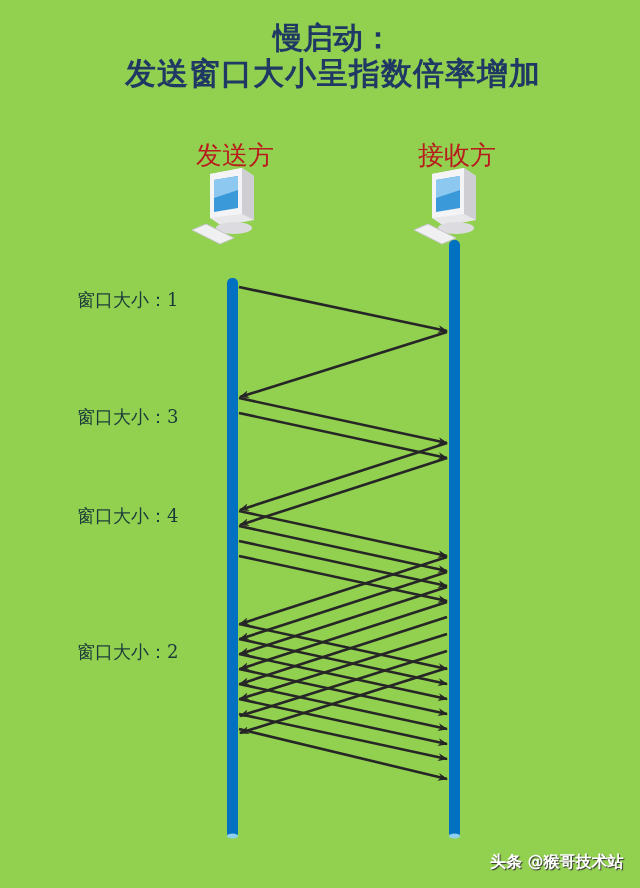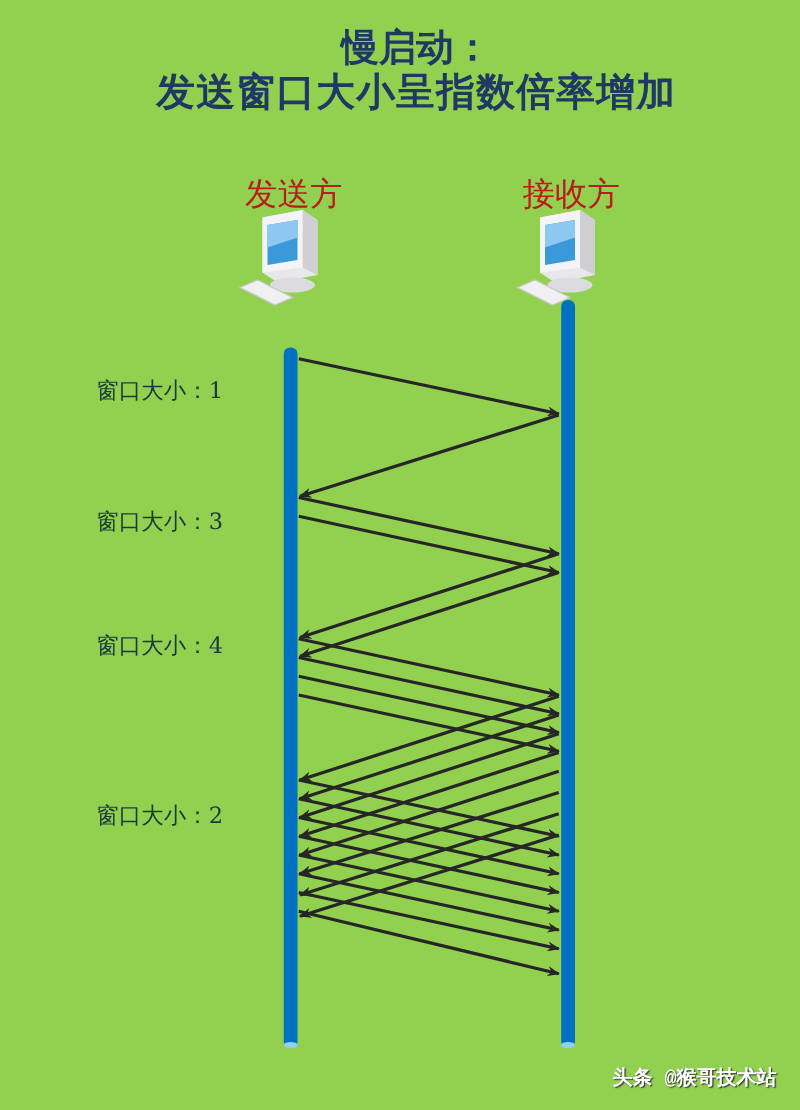--- a/index.html
+++ b/index.html
@@ -3,32 +3,32 @@
 <meta charset="utf-8">
 <style>
   html,body{margin:0;padding:0;}
   body{width:640px;height:888px;background:#92d050;position:relative;overflow:hidden;font-family:"DejaVu Sans",sans-serif;}
   .title{position:absolute;left:0;width:640px;text-align:center;color:#1f3864;font-weight:bold;padding-left:13px;}
   .t1{top:18px;font-size:30px;}
   .t2{top:53px;font-size:31px;letter-spacing:1px;}
   .party{position:absolute;top:138px;font-size:26px;color:#b91c1c;font-family:"DejaVu Serif",serif;}
   .wlabel{position:absolute;left:77px;font-size:18px;color:#1a3a3a;font-family:"DejaVu Serif",serif;}
   svg{position:absolute;left:0;top:0;}
-  .wm{position:absolute;left:490px;top:852px;font-size:16px;color:#fff;text-shadow:1px 1px 1px #333;font-weight:bold;font-family:Liberation Mono, monospace;}
+  .wm{position:absolute;left:490px;top:852px;font-size:16px;color:#fff;text-shadow:1px 1px 1px #333;font-weight:bold;}
 </style>
 </head>
 <body>
 
 <div class="title t1">慢启动：</div>
 <div class="title t2">发送窗口大小呈指数倍率增加</div>
 
 <div class="party" style="left:196px">发送方</div>
 <div class="party" style="left:418px">接收方</div>
 
-<div class="wlabel" style="top:300px">窗口大小：1</div>
+<div class="wlabel" style="top:288px">窗口大小：1</div>
 <div class="wlabel" style="top:405px">窗口大小：3</div>
 <div class="wlabel" style="top:504px">窗口大小：4</div>
 <div class="wlabel" style="top:640px">窗口大小：2</div>
 
 <svg width="640" height="888" viewBox="0 0 640 888">
   <defs>
     <marker id="ah" markerWidth="10" markerHeight="8" refX="9" refY="4" orient="auto" markerUnits="userSpaceOnUse">
       <path d="M0,0 L10,4 L0,8 L3,4 Z" fill="#262626"></path>
     </marker>
     <g id="pc">

